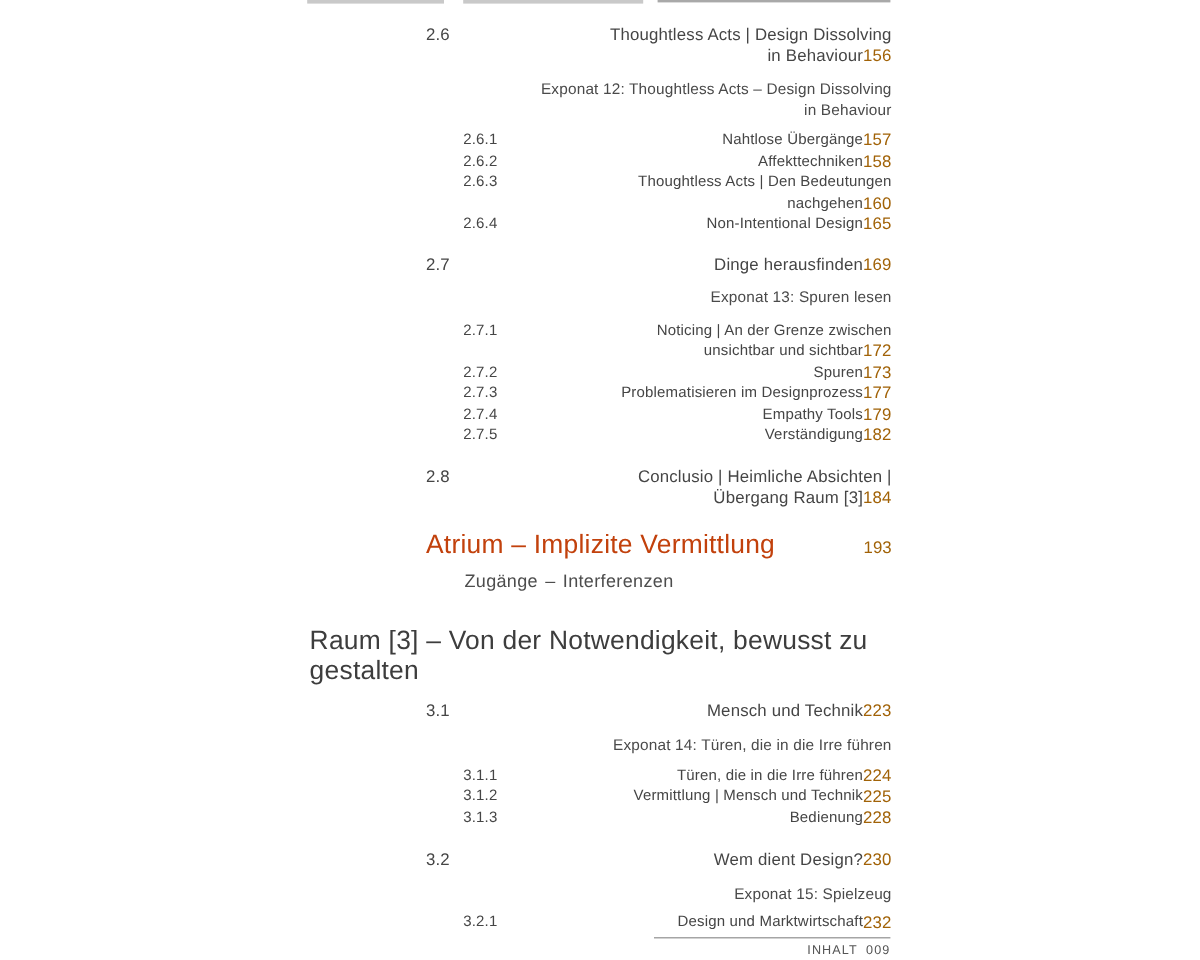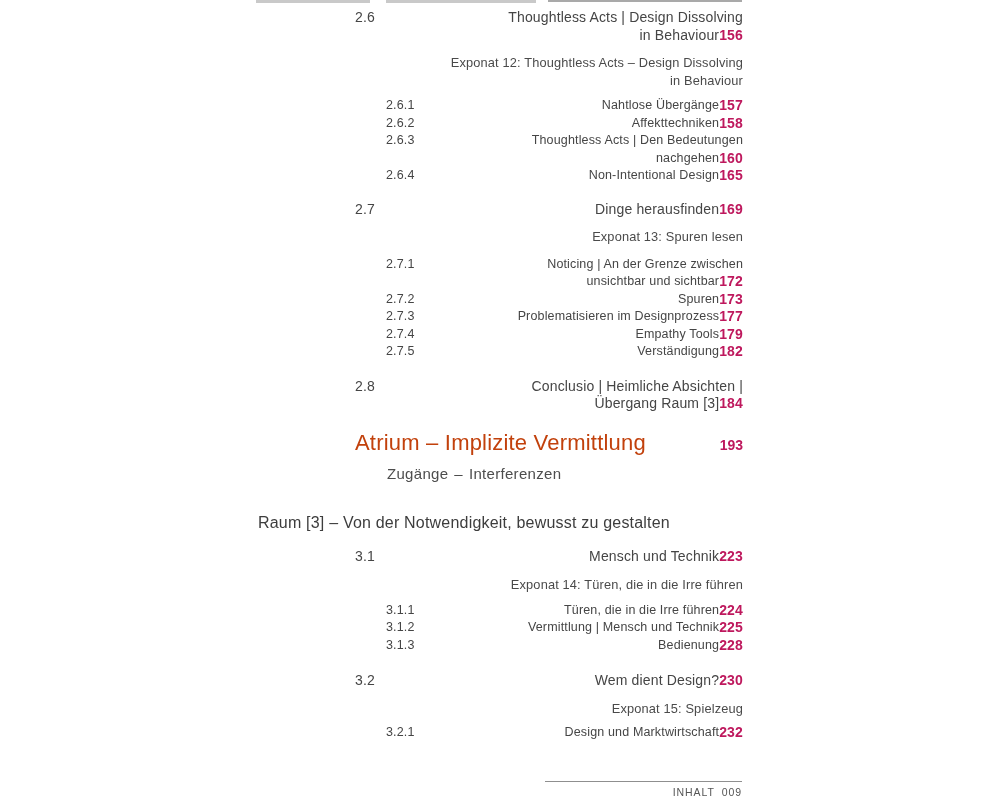--- a/index.html
+++ b/index.html
@@ -7,34 +7,34 @@
     width:1000px;height:800px;position:relative;background:#ffffff;overflow:hidden;
     font-family:"Liberation Sans","DejaVu Sans",sans-serif;
     -webkit-font-smoothing:antialiased;
   }
   
   .frag{position:absolute;top:0;height:3px;background:#c9c9c9;}
   .frag.f1{left:256px;width:114px;}
   .frag.f2{left:386px;width:150px;}
   .frag.f3{left:548px;width:194px;background:#a9a9a9;height:2px;}
 
-  #toc{position:absolute;left:355px;top:9px;width:388px;color:#454545;}
+  #toc{position:absolute;left:355px;top:20px;width:388px;color:#454545;}
   .line{display:flex;line-height:17.5px;letter-spacing:0.15px;}
   .entry .line{font-size:14px;}
   .num{flex:none;width:31px;}
   .sub .num{width:38px;}
   .title{flex:1;min-width:0;text-align:right;}
-  .page{flex:none;font-size:14px;color:#be185d;font-weight:bold;}
+  .page{flex:none;font-size:14px;color:#a16207;}
   .sub{margin-left:31px;}
   .sub .line{font-size:12.5px;}
   .exponat{margin-left:31px;}
   .exponat .line{font-size:12.8px;color:#4a4a4a;}
   .heading-row{display:flex;align-items:baseline;}
   .heading-text{flex:1;font-size:22px;line-height:24px;color:#c2410c;letter-spacing:0.2px;}
-  .part-heading{margin-left:-97px;font-size:16px;line-height:25px;color:#3d3d3d;letter-spacing:0.2px;}
+  .part-heading{margin-left:-97px;font-size:22px;line-height:25px;color:#3d3d3d;letter-spacing:0.2px;}
   .note{margin-left:32px;font-size:15px;line-height:17px;color:#4d4d4d;letter-spacing:0.3px;}
   .note .dash{padding:0 6px;}
 
   .mt7{margin-top:7px;}  .mt8{margin-top:8px;}  .mt10{margin-top:10px;}
   .mt11{margin-top:11px;} .mt13{margin-top:13px;} .mt16{margin-top:16px;}
   .mt17{margin-top:17px;} .mt18{margin-top:18px;} .mt28{margin-top:28px;}
 
   .footer-rule{position:absolute;left:545px;top:781px;width:197px;border-top:1px solid #8f8f8f;}
   .footer{position:absolute;top:786px;right:258px;font-size:10.5px;letter-spacing:0.9px;color:#555555;}
   .footer .gap{display:inline-block;width:7px;}

